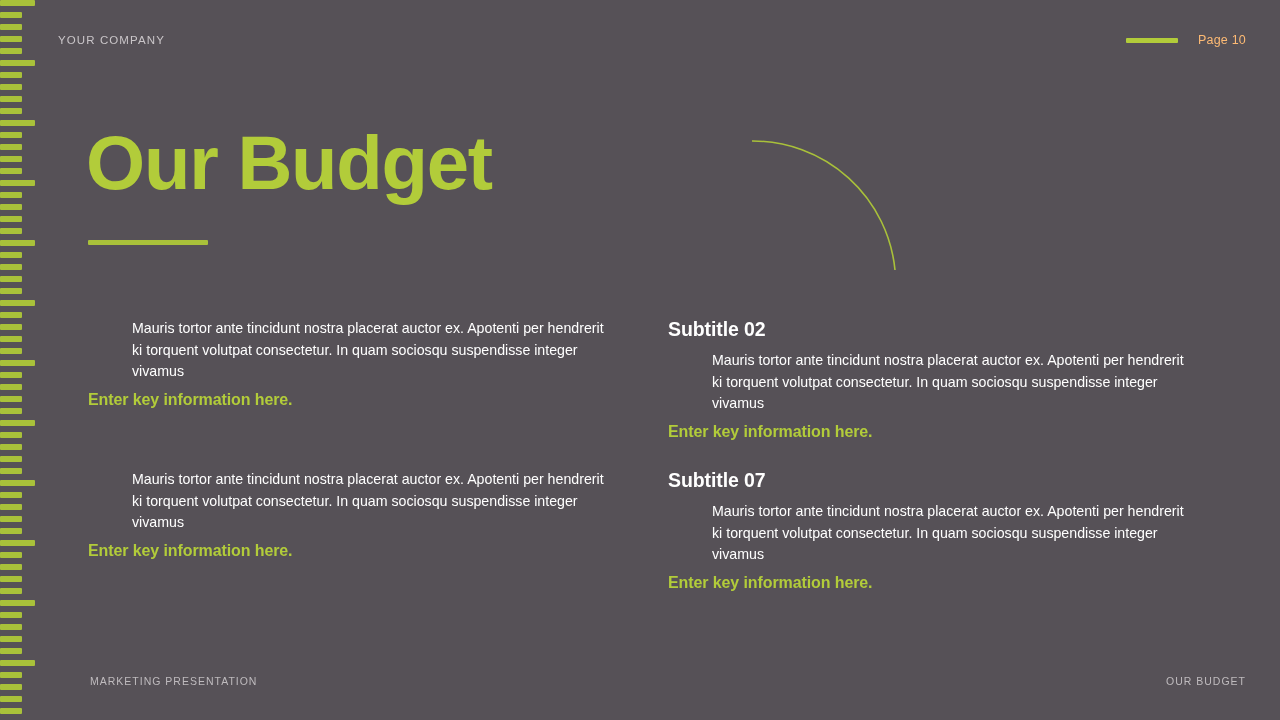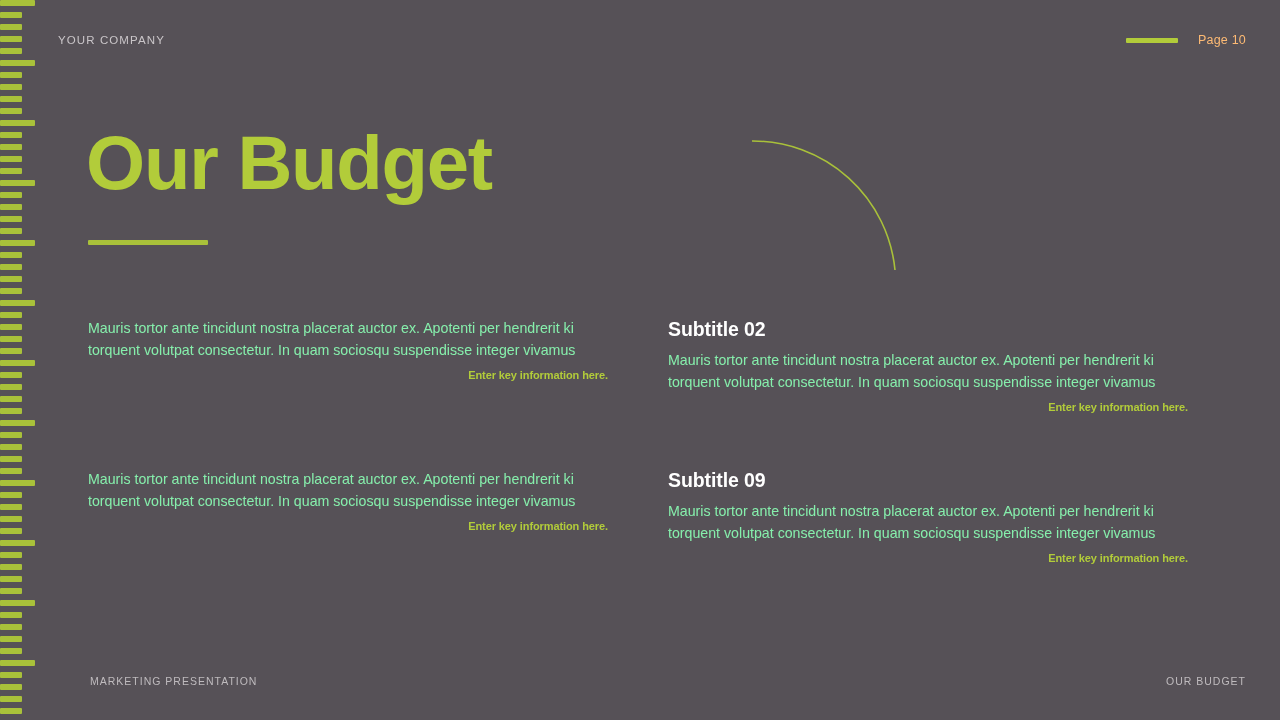--- a/index.html
+++ b/index.html
@@ -119,31 +119,31 @@
   .block-title {
     font-size: 19.5px;
     font-weight: 700;
     color: #ffffff;
     letter-spacing: -0.1px;
     margin-bottom: 9px;
   }
   .block-body {
     font-size: 14.2px;
     line-height: 21.5px;
-    color: #86efac;
+    color: #ffffff;
     font-weight: 400;
     max-width: 525px;
+    margin-left: 44px;
   }
   .block-cta {
     margin-top: 8px;
-    font-size: 11px;
+    font-size: 16px;
     font-weight: 700;
     color: #b2cc3a;
     letter-spacing: -0.1px;
-    text-align: right;
   }
 
   
   .footer-left {
     position: absolute;
     left: 58px;
     bottom: 33px;
     font-size: 10.5px;
     letter-spacing: 1px;
     color: #bfbbbe;
@@ -252,21 +252,21 @@
       <div class="block-body">Mauris tortor ante tincidunt nostra placerat auctor ex. Apotenti per hendrerit ki torquent volutpat consectetur. In quam sociosqu suspendisse integer vivamus</div>
       <div class="block-cta">Enter key information here.</div>
     </div>
 
     <div class="block">
       <div class="block-body">Mauris tortor ante tincidunt nostra placerat auctor ex. Apotenti per hendrerit ki torquent volutpat consectetur. In quam sociosqu suspendisse integer vivamus</div>
       <div class="block-cta">Enter key information here.</div>
     </div>
 
     <div class="block">
-      <div class="block-title">Subtitle 09</div>
+      <div class="block-title">Subtitle 07</div>
       <div class="block-body">Mauris tortor ante tincidunt nostra placerat auctor ex. Apotenti per hendrerit ki torquent volutpat consectetur. In quam sociosqu suspendisse integer vivamus</div>
       <div class="block-cta">Enter key information here.</div>
     </div>
 
   </div>
 
   <div class="footer-left">MARKETING PRESENTATION</div>
   <div class="footer-right">OUR BUDGET</div>
 
 </div>

